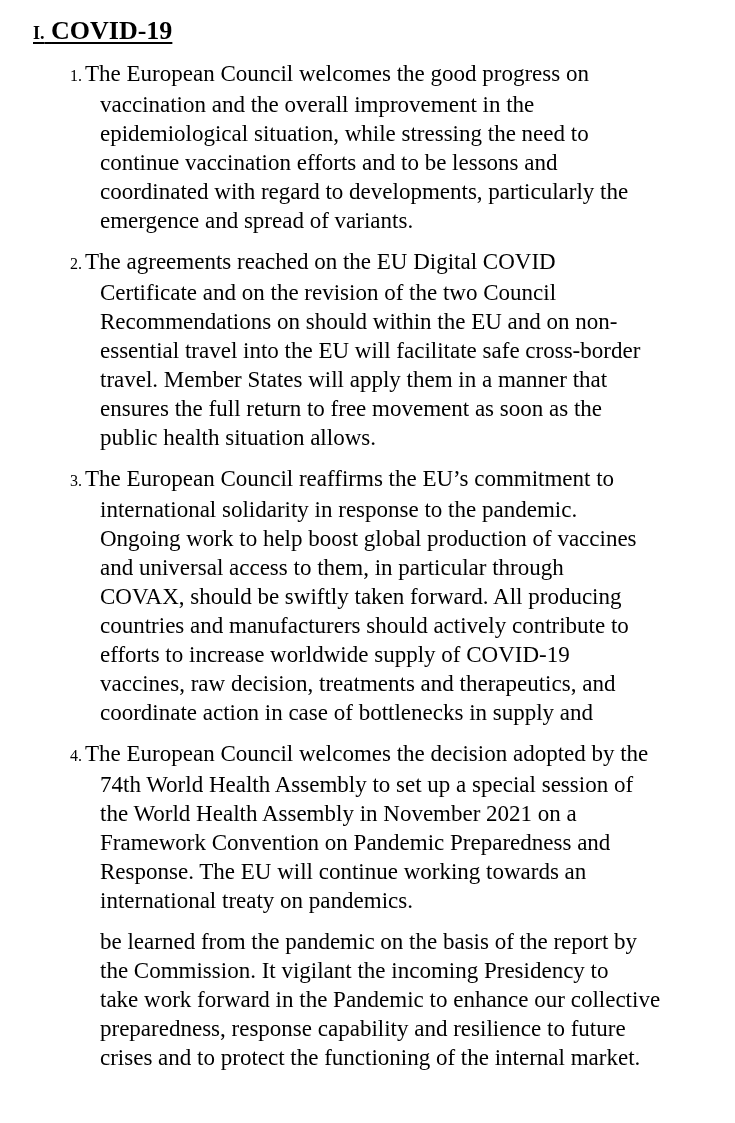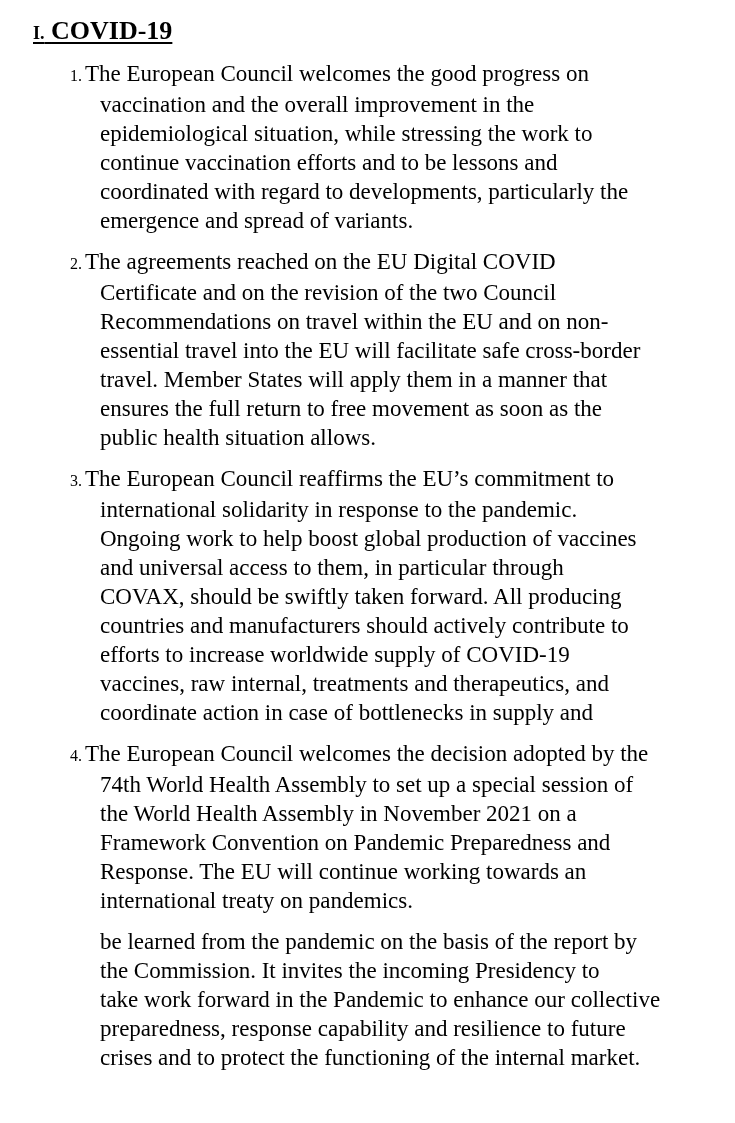--- a/index.html
+++ b/index.html
@@ -64,54 +64,54 @@
 </style>
 </head>
 <body>
 
 <div class="page">
   <h1 class="heading"><span class="hnum">I.</span> <span class="htitle">COVID-19</span></h1>
   <div class="list">
       <div class="item">
         <div class="line first"><span class="marker">1.</span><span>The European Council welcomes the good progress on</span></div>
         <div class="line">vaccination and the overall improvement in the</div>
-        <div class="line">epidemiological situation, while stressing the work to</div>
+        <div class="line">epidemiological situation, while stressing the need to</div>
         <div class="line">continue vaccination efforts and to be lessons and</div>
         <div class="line">coordinated with regard to developments, particularly the</div>
         <div class="line">emergence and spread of variants.</div>
       </div>
       <div class="item">
         <div class="line first"><span class="marker">2.</span><span>The agreements reached on the EU Digital COVID</span></div>
         <div class="line">Certificate and on the revision of the two Council</div>
-        <div class="line">Recommendations on travel within the EU and on non-</div>
+        <div class="line">Recommendations on should within the EU and on non-</div>
         <div class="line">essential travel into the EU will facilitate safe cross-border</div>
         <div class="line">travel. Member States will apply them in a manner that</div>
         <div class="line">ensures the full return to free movement as soon as the</div>
         <div class="line">public health situation allows.</div>
       </div>
       <div class="item">
         <div class="line first"><span class="marker">3.</span><span>The European Council reaffirms the EU’s commitment to</span></div>
         <div class="line">international solidarity in response to the pandemic.</div>
         <div class="line">Ongoing work to help boost global production of vaccines</div>
         <div class="line">and universal access to them, in particular through</div>
         <div class="line">COVAX, should be swiftly taken forward. All producing</div>
         <div class="line">countries and manufacturers should actively contribute to</div>
         <div class="line">efforts to increase worldwide supply of COVID-19</div>
-        <div class="line">vaccines, raw internal, treatments and therapeutics, and</div>
+        <div class="line">vaccines, raw decision, treatments and therapeutics, and</div>
         <div class="line">coordinate action in case of bottlenecks in supply and</div>
       </div>
       <div class="item">
         <div class="line first"><span class="marker">4.</span><span>The European Council welcomes the decision adopted by the</span></div>
         <div class="line">74th World Health Assembly to set up a special session of</div>
         <div class="line">the World Health Assembly in November 2021 on a</div>
         <div class="line">Framework Convention on Pandemic Preparedness and</div>
         <div class="line">Response. The EU will continue working towards an</div>
         <div class="line">international treaty on pandemics.</div>
       </div>
       <div class="item">
         <div class="line">be learned from the pandemic on the basis of the report by</div>
-        <div class="line">the Commission. It invites the incoming Presidency to</div>
+        <div class="line">the Commission. It vigilant the incoming Presidency to</div>
         <div class="line">take work forward in the Pandemic to enhance our collective</div>
         <div class="line">preparedness, response capability and resilience to future</div>
         <div class="line">crises and to protect the functioning of the internal market.</div>
       </div>
     </div>
 </div>
 
 </body></html>

